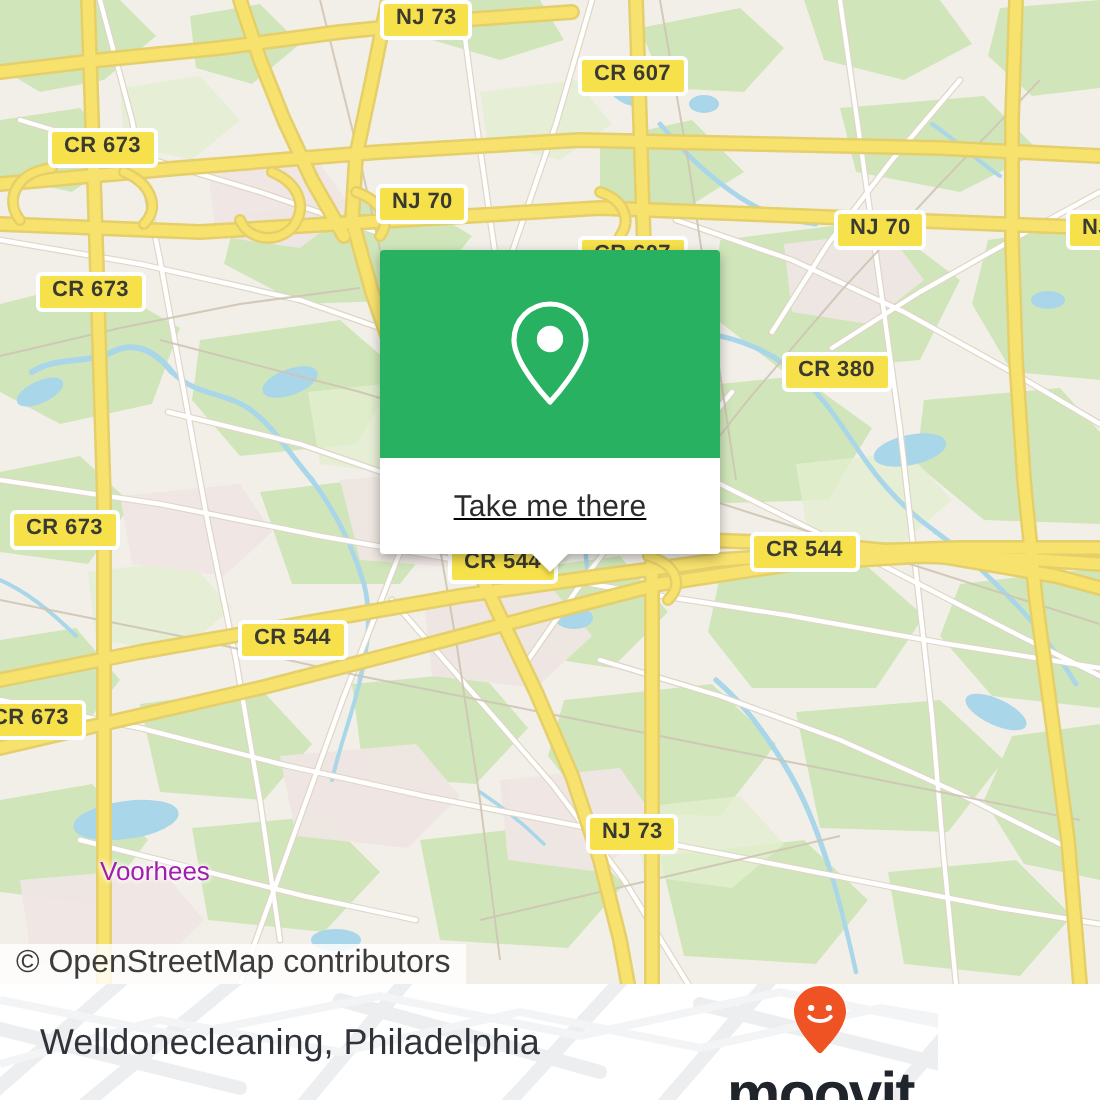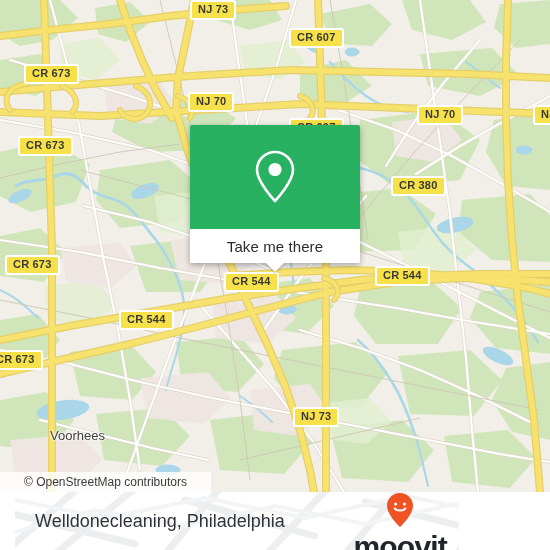--- a/index.html
+++ b/index.html
@@ -52,37 +52,37 @@
     padding: 1px 6px 2px 6px;
     line-height: 13px;
     white-space: nowrap;
     box-sizing: border-box;
     text-align: center;
   }
 
   
   .place-label {
     position: absolute;
-    color: #404040;
+    color: #a21caf;
     font-family: "Liberation Sans", sans-serif;
     font-size: 13px;
     white-space: nowrap;
     text-shadow: 0 0 3px #fff, 0 0 3px #fff, 0 0 2px #fff;
   }
 
   
   #attribution {
     position: absolute;
     left: 0;
     bottom: 0;
     height: 20px;
     line-height: 20px;
-    padding: 0 24px;
-    font-family: "Liberation Sans", sans-serif;
-    font-size: 12px;
+    padding: 0 8px;
+    font-family: "Liberation Sans", sans-serif;
+    font-size: 16px;
     color: #3c3c3c;
     background: rgba(255,255,255,0.82);
     white-space: nowrap;
   }
 
   
   #popup {
     position: absolute;
     left: 190px;
     top: 125px;
@@ -98,27 +98,28 @@
     background: #27b161;
     border-radius: 2px 2px 0 0;
     display: flex;
     align-items: center;
     justify-content: center;
   }
 
   #popup-head svg { display: block; }
 
   #popup-foot {
-    height: 34px;
+    height: 48px;
     background: #ffffff;
     border-radius: 0 0 2px 2px;
     display: flex;
     align-items: center;
     justify-content: center;
     position: relative;
+    text-decoration: underline;
   }
 
   #popup-label {
     font-family: "Liberation Sans", sans-serif;
     font-size: 15px;
     color: #2b2b2b;
     letter-spacing: 0.1px;
   }
 
   #popup-tail {
@@ -130,26 +131,27 @@
     height: 0;
     border-left: 10px solid transparent;
     border-right: 10px solid transparent;
     border-top: 10px solid #ffffff;
     filter: drop-shadow(0 2px 1px rgba(0,0,0,0.18));
   }
 
   
   #footer {
     position: absolute;
-    left: 15px;
+    left: 0;
     top: 492px;
     width: 444px;
     height: 58px;
     background: #ffffff;
     overflow: hidden;
+    padding-left: 25px;
   }
 
   #footer-texture {
     position: absolute;
     left: 0; top: 0;
     width: 550px; height: 58px;
     opacity: 1;
   }
 
   #footer-title {

